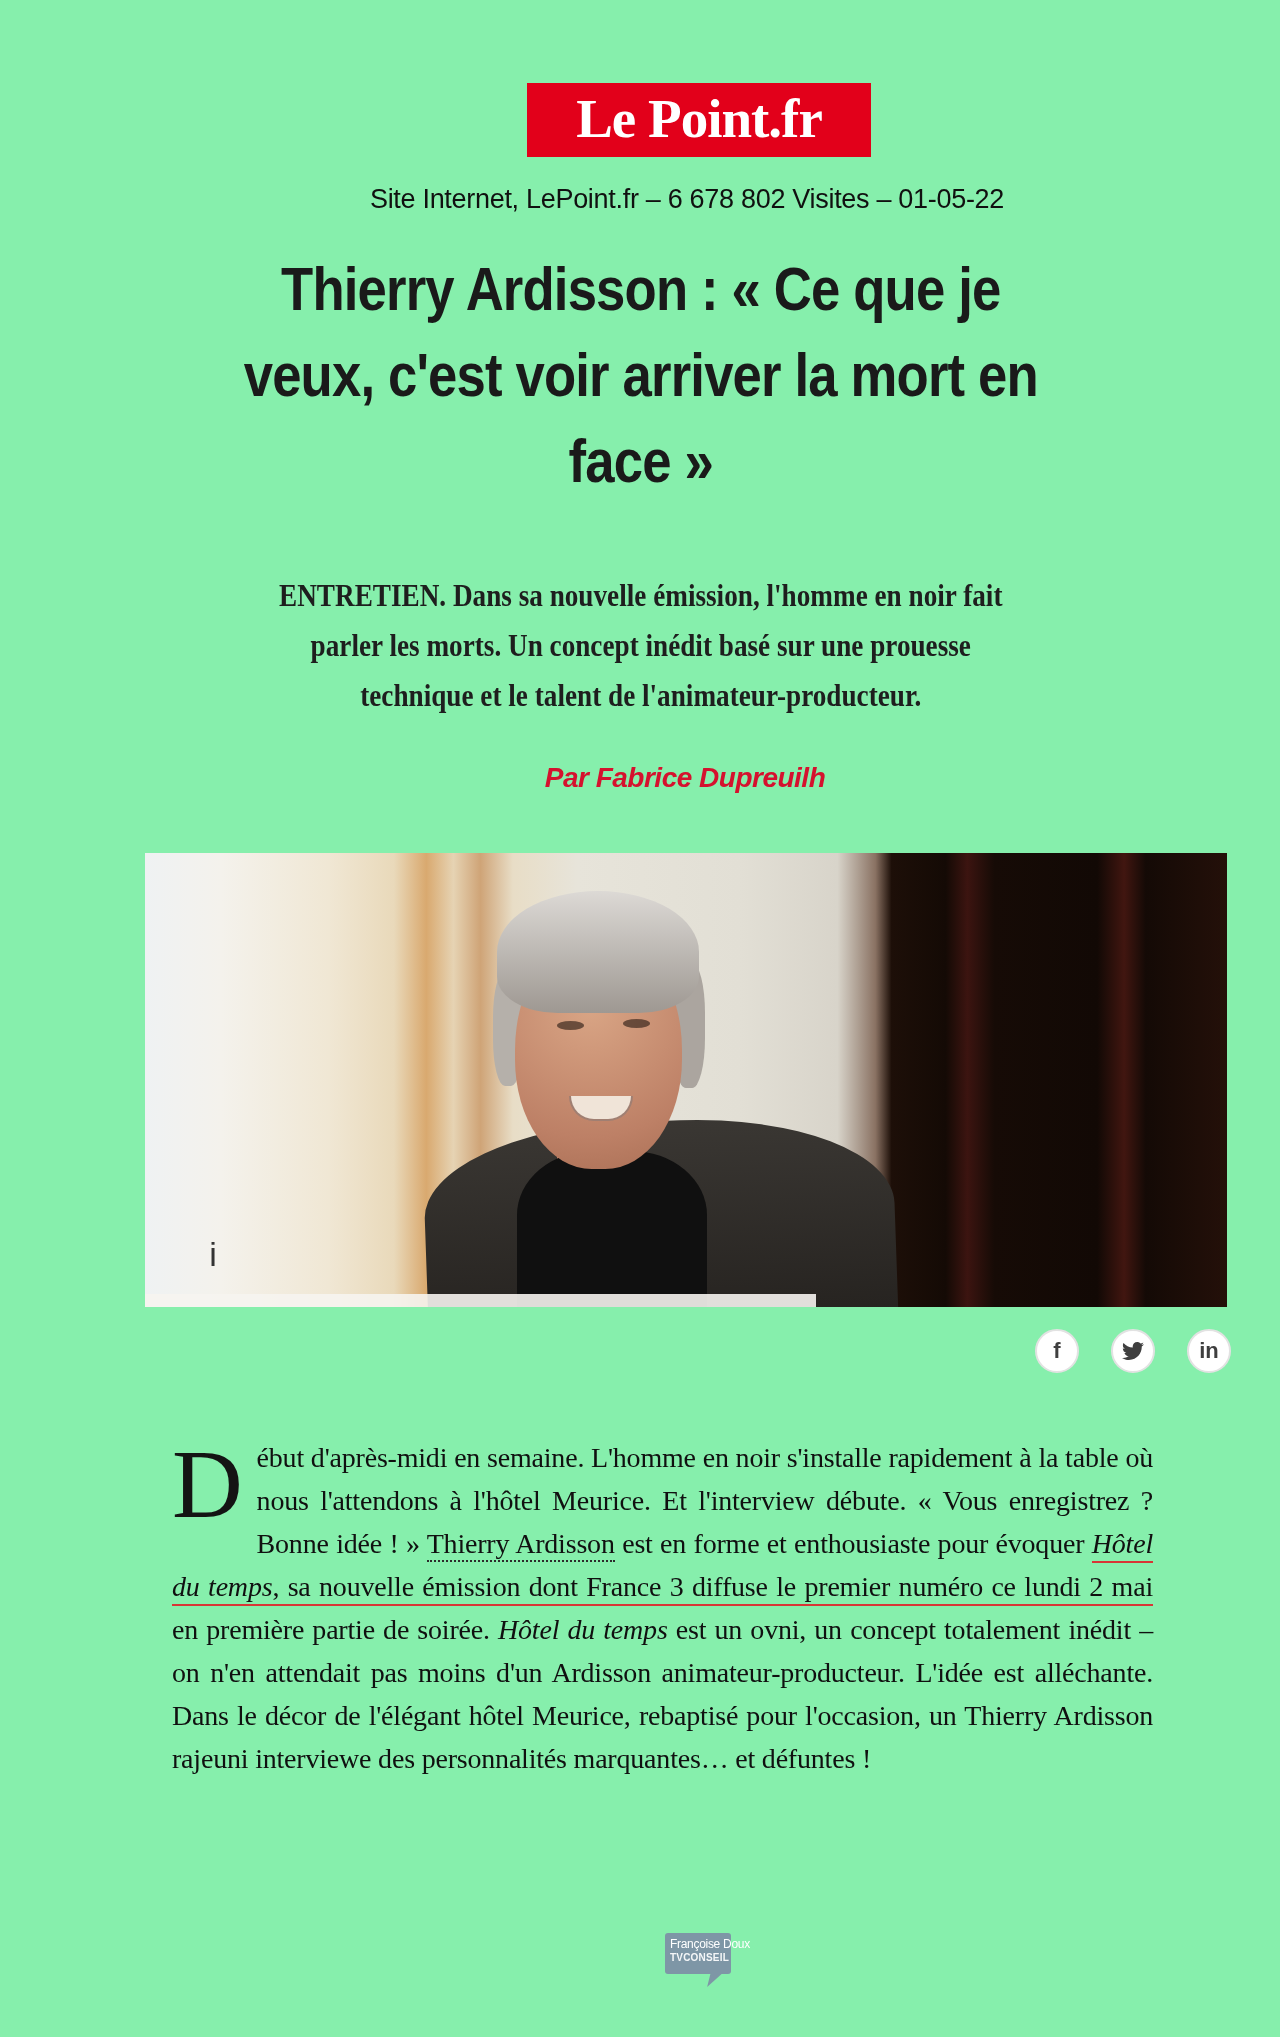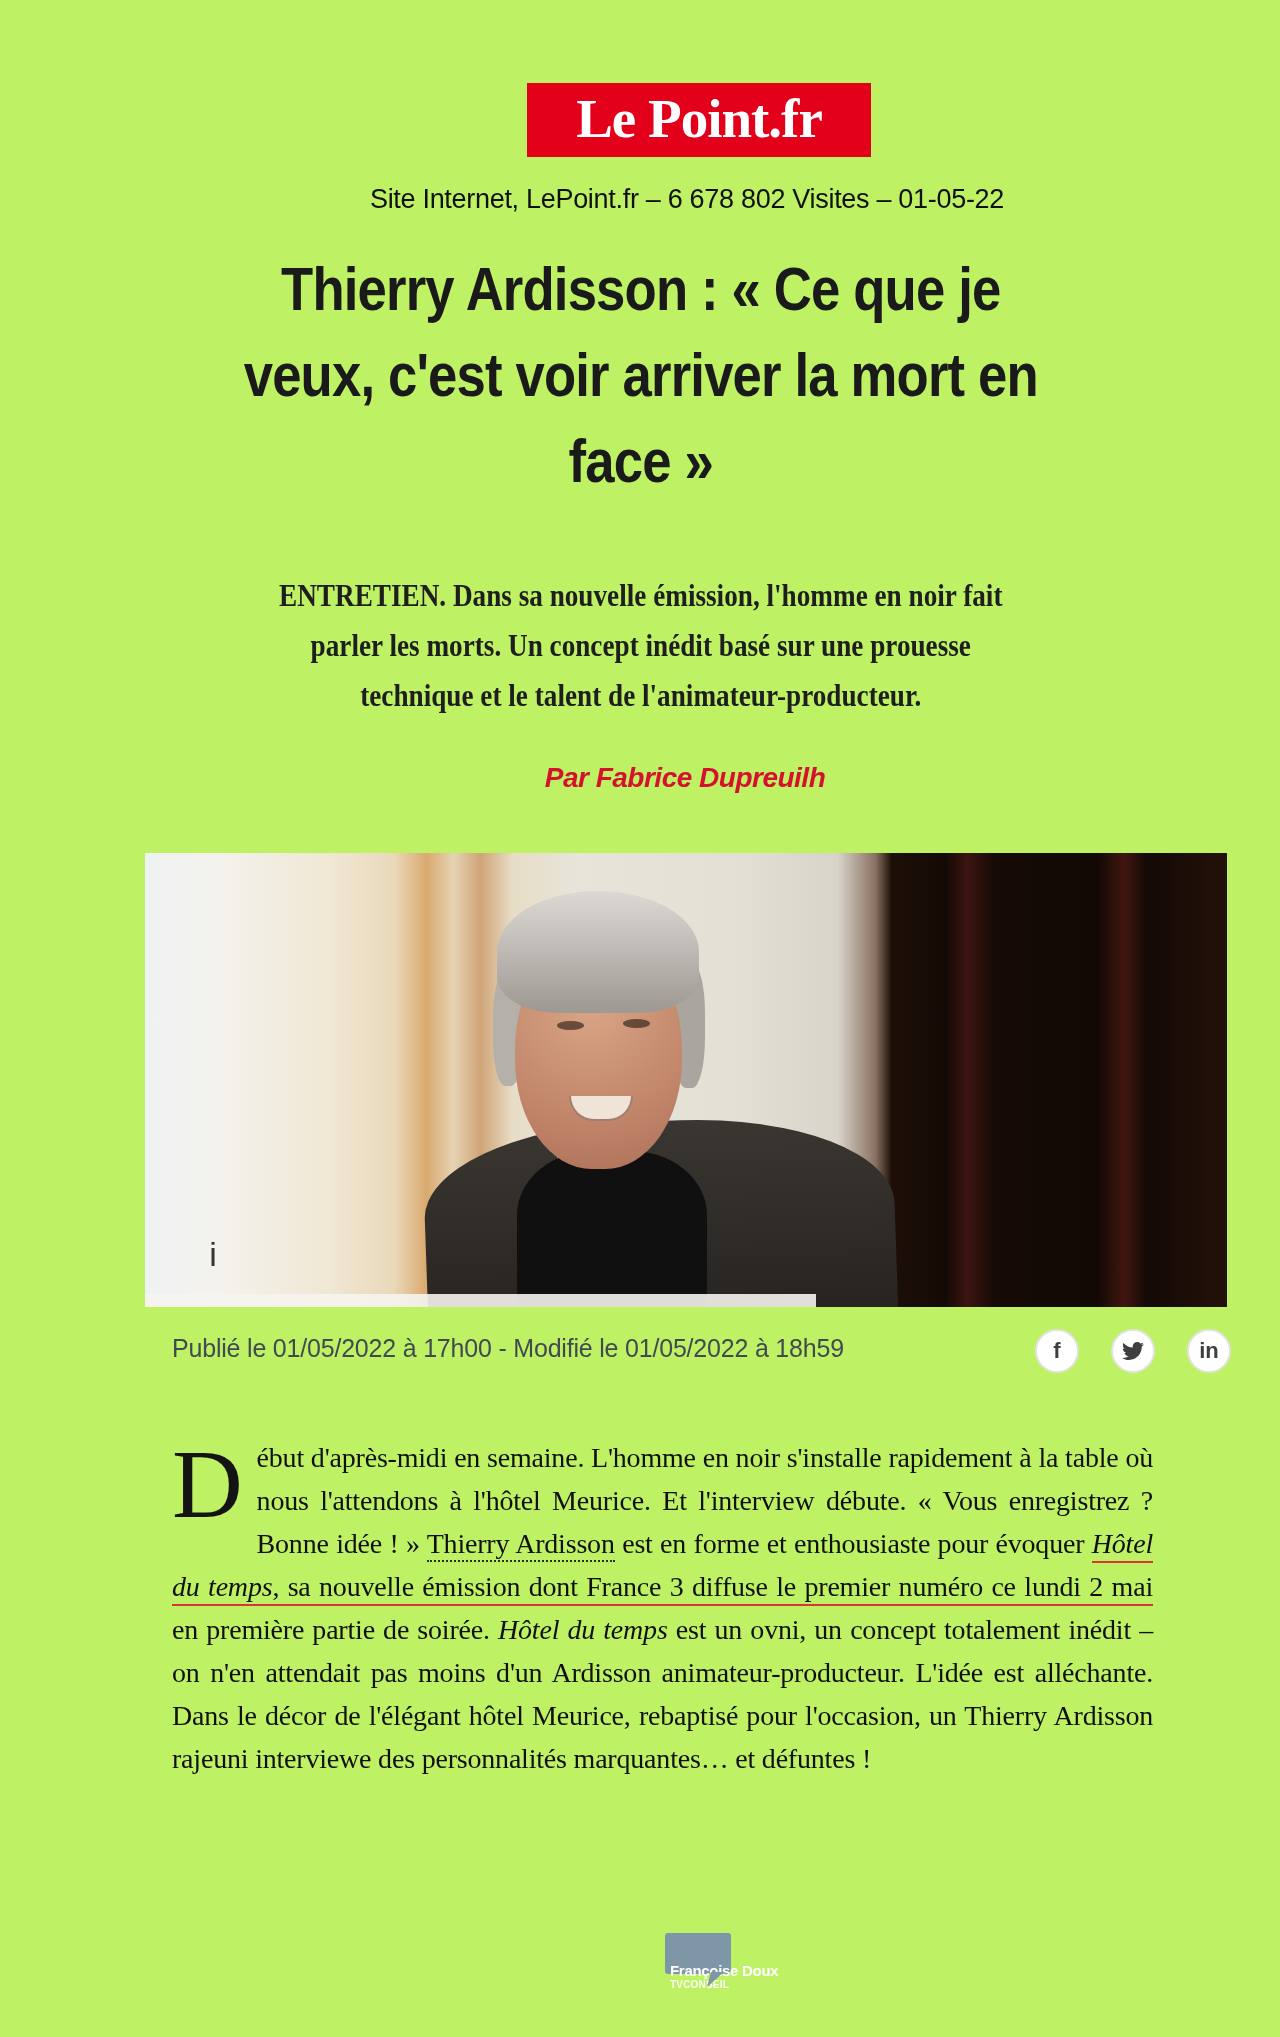--- a/index.html
+++ b/index.html
@@ -1,19 +1,19 @@
 <!DOCTYPE html>
 <html style="--accent: #e2001a; --byline: #d5112e; --underline: #d83535; --pubtext: #424a51; --badge: #7e96a6;"><head>
 <meta charset="utf-8">
 <style>
   * { margin:0; padding:0; box-sizing:border-box; }
   html,body { background:#ffffff; }
   .page {
     position:relative; width:1280px; height:2037px; margin:0 auto;
-    background:#bef264; overflow:hidden;
+    background:#86efac; overflow:hidden;
     font-family:"Liberation Sans", sans-serif; color:#121212;
   }
 
   
   .logo {
     position:absolute; left:527px; top:83px; width:344px; height:74px;
     background:var(--accent); color:#ffffff;
     display:flex; align-items:center; justify-content:center;
     font-family:"Liberation Serif", serif; font-weight:bold;
     font-size:55px; letter-spacing:-1px; padding-bottom:4px;
@@ -146,21 +146,21 @@
     border-bottom:2px solid var(--underline); padding-bottom:2px; cursor:pointer;
   }
   .italic { font-style:italic; }
 
   
   .badge {
     position:absolute; left:665px; top:1933px; width:66px; height:41px;
     background:var(--badge); border-radius:3px; color:#ffffff;
     padding:5px 5px 0 5px; line-height:1.15;
   }
-  .badge .l1 { font-size:15px; font-weight:bold; letter-spacing:-0.3px; white-space:nowrap;margin-top:24px; }
+  .badge .l1 { font-size:12px; font-weight:normal; letter-spacing:-0.3px; white-space:nowrap; }
   .badge .l2 { font-size:10px; font-weight:bold; letter-spacing:0.2px; opacity:.92; }
   .badge .tail {
     position:absolute; right:9px; bottom:-13px; width:0; height:0;
     border-top:15px solid var(--badge); border-right:13px solid transparent;
     transform:skewX(-14deg);
   }
 </style>
 </head>
 <body>
 
@@ -191,21 +191,20 @@
     <div class="ph-hair-right"></div>
     <div class="ph-face"></div>
     <div class="ph-hair"></div>
     <div class="ph-eye left"></div>
     <div class="ph-eye right"></div>
     <div class="ph-smile"></div>
     <div class="ph-table"></div>
     <button class="photo-info">i</button>
   </div>
 
-  <div class="pub-line">Publié le 01/05/2022 à 17h00 - Modifié le 01/05/2022 à 18h59</div>
   <div class="social">
     <button class="circle">
       <span class="glyph">f</span>
     </button>
     <button class="circle">
       <svg viewBox="0 0 24 24" aria-hidden="true">
         <path d="M23.95 4.57c-.88.39-1.83.65-2.82.77 1.01-.61 1.79-1.57 2.16-2.72-.95.56-2 .96-3.12 1.18-.9-.96-2.18-1.56-3.59-1.56-2.72 0-4.92 2.2-4.92 4.92 0 .39.04.76.13 1.12C7.69 8.09 4.07 6.13 1.64 3.16c-.43.72-.67 1.56-.67 2.48 0 1.71.87 3.21 2.19 4.1-.81-.03-1.57-.25-2.23-.62v.06c0 2.39 1.69 4.37 3.95 4.83-.41.11-.85.17-1.3.17-.31 0-.61-.03-.91-.09.63 1.95 2.44 3.38 4.6 3.42-1.68 1.32-3.81 2.1-6.1 2.1-.39 0-.78-.02-1.17-.07 2.19 1.39 4.77 2.21 7.56 2.21 9.05 0 14-7.5 14-13.99 0-.21 0-.42-.02-.63.96-.69 1.8-1.56 2.46-2.55z"></path>
       </svg>
     </button>
     <button class="circle">

